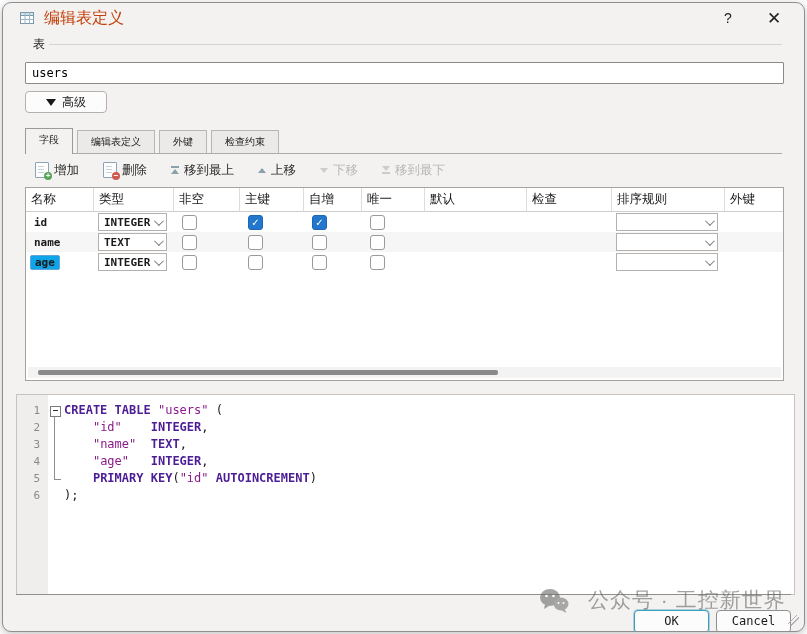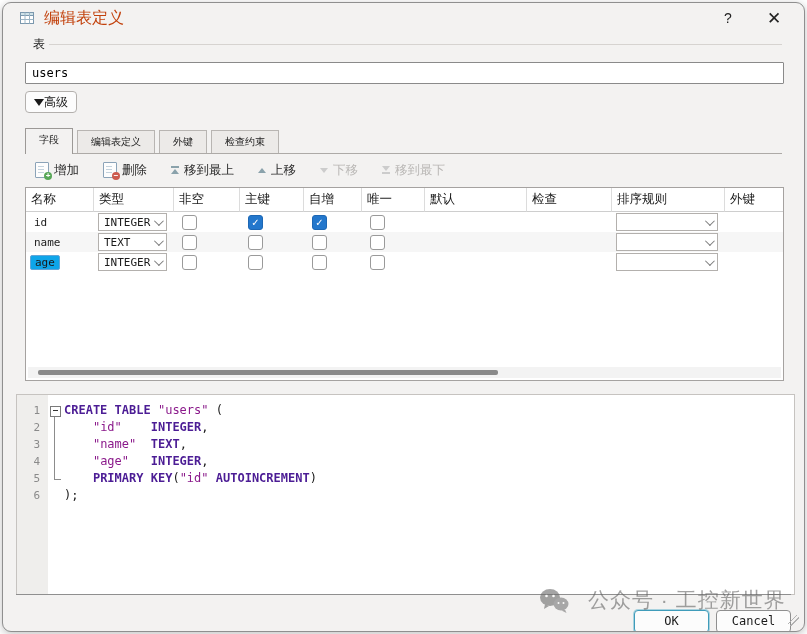--- a/index.html
+++ b/index.html
@@ -12,22 +12,22 @@
   .title-tx{font-size:16px;color:#c2410c;}
   .tb-sp{flex:1;}
   .tb-btn{width:28px;text-align:center;font-size:14px;color:#222;cursor:default;}
   .tb-close{font-size:17px;margin-left:18px;}
   
   .grp-label{position:absolute;left:26px;top:33px;font-size:12px;color:#222;background:#f3f2f1;padding:0 4px;z-index:2;}
   .grp-line{position:absolute;left:46px;top:41px;right:22px;border-top:1px solid #d6d3d0;}
   .name-input{position:absolute;left:22px;top:59px;width:745px;height:18px;border:1px solid #8a8a8a;
     background:#fff;font-family:"DejaVu Sans Mono","Liberation Mono",monospace;font-weight:normal;font-size:12px;
     padding:1px 6px;border-radius:1px;}
-  .adv-btn{position:absolute;left:22px;top:88px;height:20px;display:inline-flex;align-items:center;
-    padding:0 8px;background:#fcfcfc;border:1px solid #b3b0ad;border-radius:4px;cursor:default;}
+  .adv-btn{position:absolute;left:22px;top:88px;height:20px;display:inline-flex;align-items:center;gap:6px;
+    padding:0 20px;background:#fcfcfc;border:1px solid #b3b0ad;border-radius:4px;cursor:default;}
   .tri-dn-black{width:0;height:0;border-left:5px solid transparent;border-right:5px solid transparent;border-top:7px solid #1a1a1a;}
   
   .tabbar{position:absolute;left:22px;top:126px;right:22px;height:24px;display:flex;align-items:flex-end;
     border-bottom:1px solid #adaaa7;}
   .tab{padding:4px 13px 4px;background:#eceae8;border:1px solid #b8b5b2;border-bottom:none;margin-right:4px;
     font-size:10px;color:#222;height:14px;line-height:14px;cursor:default;}
   .tab.active{background:#f3f2f1;border-color:#9c9996;position:relative;margin-bottom:-1px;padding-bottom:6px;height:15px;}
   
   .toolbar{position:absolute;left:22px;top:152px;right:22px;height:30px;display:flex;align-items:center;gap:24px;padding-left:10px;}
   .tool{display:flex;align-items:center;gap:5px;color:#2b2b2b;font-size:12.5px;cursor:default;}
@@ -44,21 +44,21 @@
   .mbar{width:8px;height:2px;background:#8aa2ab;} .tool.disabled .tri-down{border-top-color:#cccccc;}
   .tool.disabled .mbar{background:#cccccc;}
   
   .grid{position:absolute;left:22px;top:184px;width:757px;height:192px;background:#fff;border:1px solid #a5a2a0;overflow:hidden;}
   .grow{display:grid;grid-template-columns:68px 80px 66px 64px 58px 63px 102px 85px 113px 1fr;}
   .h{padding:3px 5px;border-right:1px solid #dcdcdc;border-bottom:1px solid #cecece;background:#fff;font-size:12.5px;
     white-space:nowrap;overflow:hidden;}
   .h:last-child{border-right:none;}
   .brow{height:20px;}
   .brow.alt{background:#f6f6f6;}
-  .c{display:flex;align-items:center;padding:0 3px;overflow:hidden;}
+  .c{display:flex;align-items:center;padding:0 3px;overflow:hidden;font-weight:bold;}
   .ctext{font-family:"DejaVu Sans Mono","Liberation Mono",monospace;font-size:11px;padding-left:5px;}
   .selcell{display:inline-block;background:#0ea5e9;border:1px solid #62a4d6;border-radius:2px;padding:0 4px;margin-left:1px;
     font-family:"DejaVu Sans Mono","Liberation Mono",monospace;font-size:11px;}
   .combo{flex:1;height:16px;margin:1px 4px 1px 1px;background:#fff;border:1px solid #b3b0ad;display:flex;align-items:center;
     padding:0 5px;font-family:"DejaVu Sans Mono","Liberation Mono",monospace;font-size:11px;cursor:default;}
   .chev{margin-left:auto;width:6px;height:6px;border-right:1px solid #7d7d7d;border-bottom:1px solid #7d7d7d;
     transform:rotate(45deg) translateY(-2px);flex:0 0 auto;}
   .cb{width:13px;height:13px;border:1px solid #9a9a9a;border-radius:3px;background:#fff;margin-left:5px;
     display:flex;align-items:center;justify-content:center;font-size:10px;color:transparent;cursor:default;}
   .cb.checked{background:#2377cc;border-color:#1d67b4;color:#fff;}

